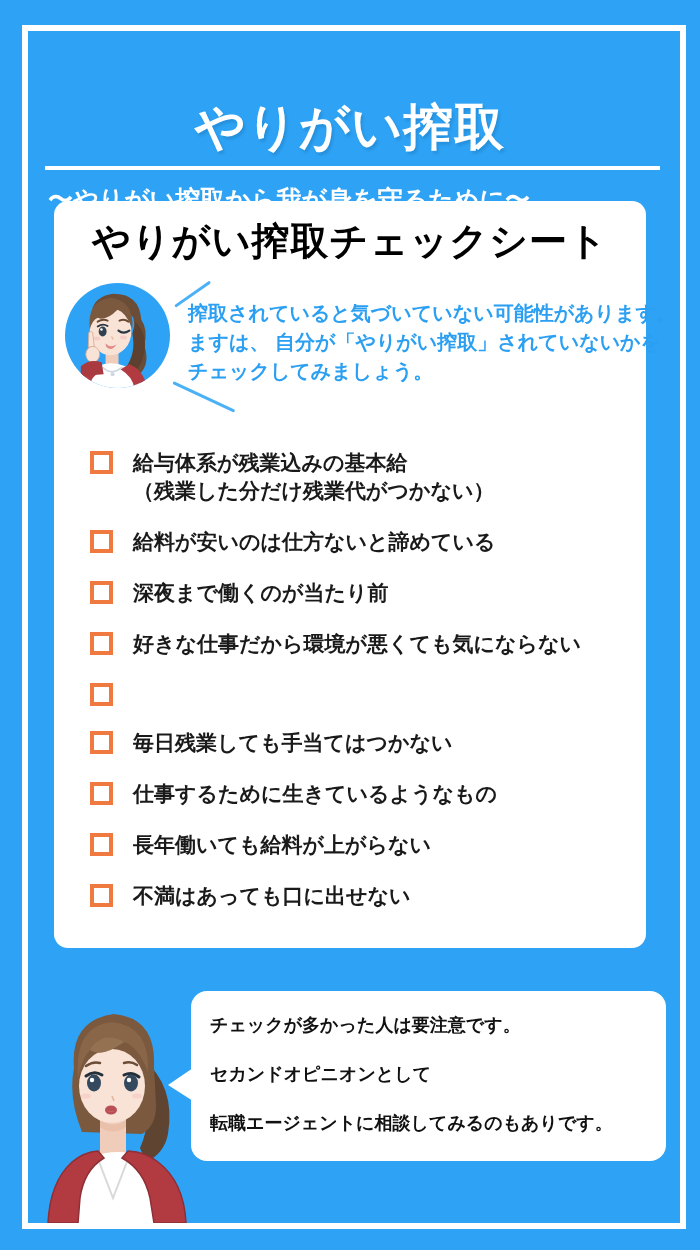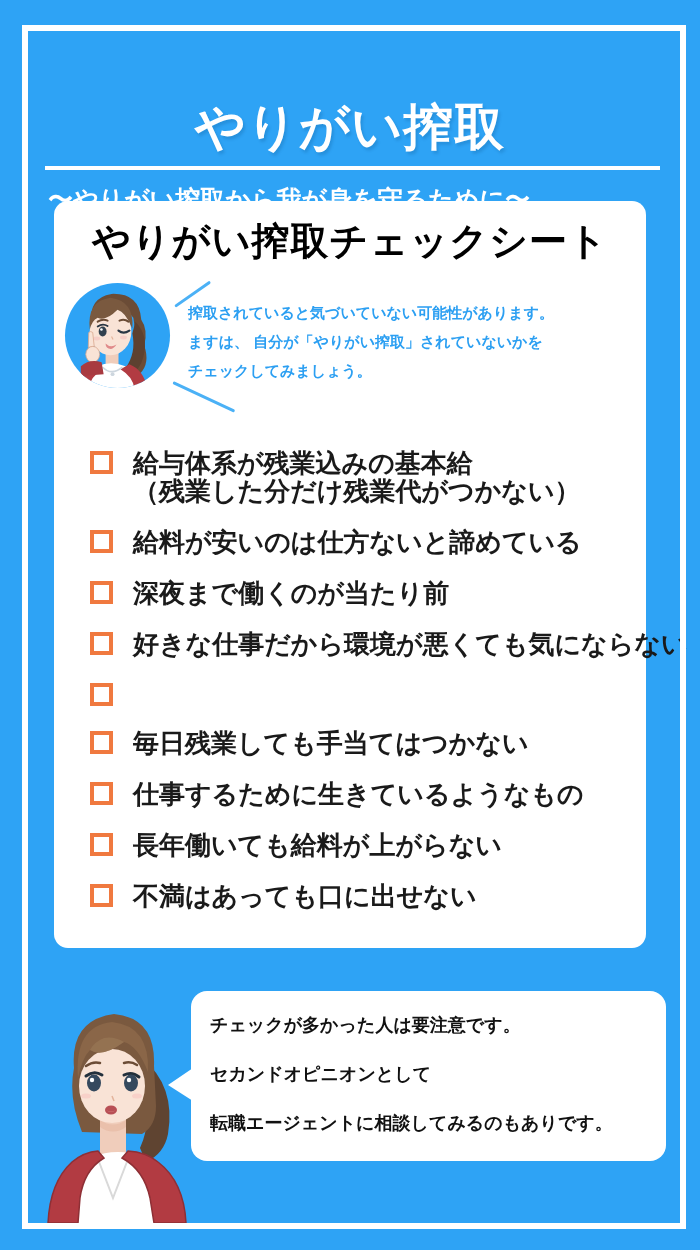--- a/index.html
+++ b/index.html
@@ -60,42 +60,42 @@
   .avatar-wrap{left:10px;top:81px;width:107px;height:107px;}
   .speech-slash{
     height:3px;background:#4bb1f6;border-radius:2px;
     transform-origin:left center;
   }
   .slash-upper{left:121px;top:104px;width:43px;transform:rotate(-35deg);}
   .slash-lower{left:119px;top:180px;width:68px;transform:rotate(25deg);}
   .intro-line{
     left:134px;
     color:#2b9ff2;
-    font-size:15px;
+    font-size:20px;
     font-weight:bold;
     line-height:24px;
     white-space:nowrap;
   }
   .intro-1{top:100px;}
   .intro-2{top:129px;}
   .intro-3{top:158px;}
   
   .checklist{left:36px;top:248px;right:16px;}
   .check-item{display:flex;align-items:flex-start;margin-bottom:23px;}
   .checkbox{
     width:15px;height:15px;
     border:4px solid #f0793f;
     background:#ffffff;
     flex:none;
     margin-top:2px;
     margin-right:20px;
   }
   .check-text{
     color:#1a1a1a;
-    font-size:26px;
+    font-size:21px;
     font-weight:bold;
     line-height:28px;
     white-space:nowrap;
   }
   
   .bottom-woman{left:38px;top:1002px;width:160px;height:221px;z-index:3;}
   .bubble{
     left:191px;top:991px;width:475px;height:170px;
     background:#ffffff;border-radius:16px;
     z-index:3;

